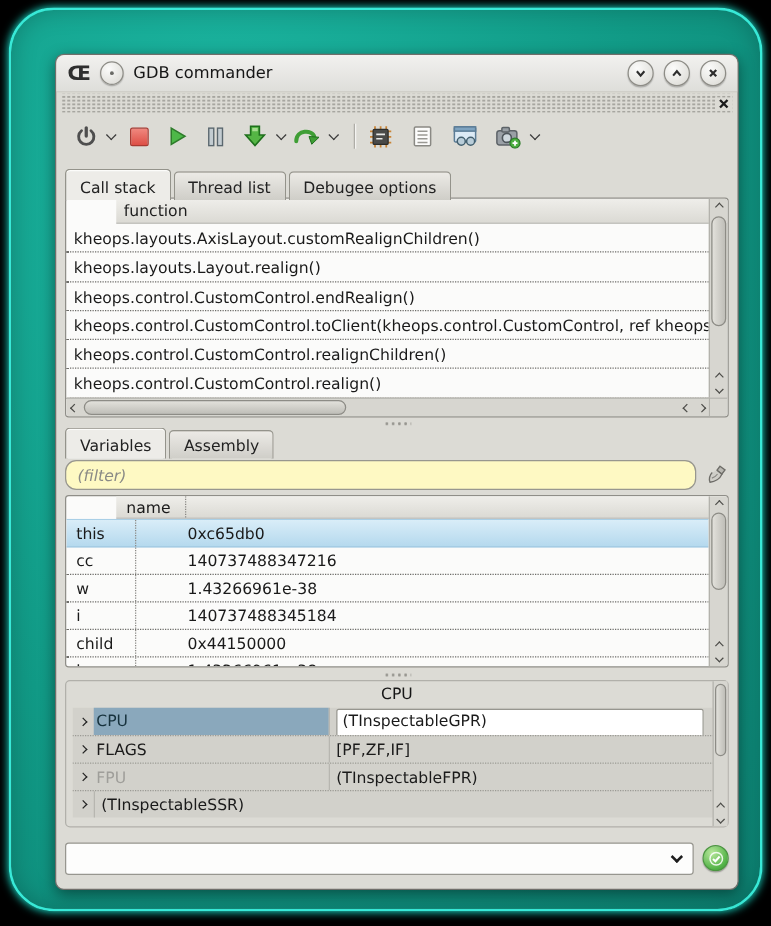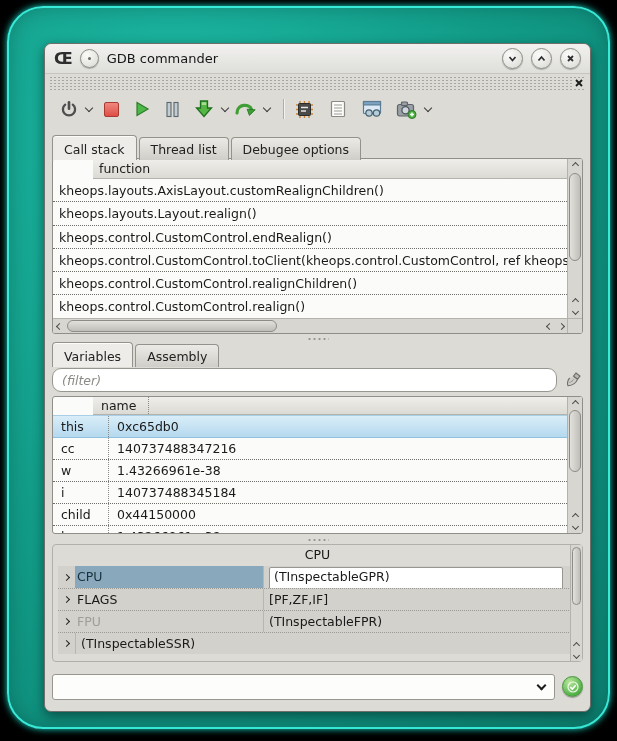--- a/index.html
+++ b/index.html
@@ -89,32 +89,32 @@
   .splitter { position:absolute; left:7px; right:7px; height:7px; display:flex;
     align-items:center; justify-content:center; z-index:1; }
   .split-dots { width:22px; height:4px;
     background-image:radial-gradient(circle,#96958f 1px,transparent 1.2px);
     background-size:5px 4px; }
 
   
   .filter-row { position:absolute; left:7px; right:7px; top:323px; height:26px;
     display:flex; align-items:center; gap:6px; }
   .filter-input { flex:1; height:24px; border:1px solid #98978f; border-radius:9px;
-    background:#ffffff; padding:0 9px; font-family:"DejaVu Sans",sans-serif;
+    background:#fef9c3; padding:0 9px; font-family:"DejaVu Sans",sans-serif;
     font-size:12.5px; font-style:italic; color:#8a8a86; outline:none; }
   .filter-input::placeholder { color:#8a8a86; font-style:italic; }
 
   
   .vars-panel { top:352px; height:138px; }
   .vars-header { display:flex; height:18px; line-height:17px;
     background:linear-gradient(#efeeea,#dbdad4); border-bottom:1px solid #b3b2ac;flex-direction:column; }
   .vh-name { width:56px; padding-left:8px; border-right:1px dotted #8a8985; }
   .vh-value { flex:1; padding-left:8px; }
   .vars-rows { position:absolute; left:0; right:15px; top:18px; bottom:0; overflow:hidden; }
-  .var-row { display:flex; height:22px; line-height:21px; border-bottom:1px dotted #6e6d69; }
+  .var-row { display:flex; height:22px; line-height:21px; border-bottom:1px dotted #6e6d69;gap:33px; }
   .var-row .vc-name { width:56px; padding-left:8px; border-right:1px dotted #8a8985; }
   .var-row .vc-value { flex:1; padding-left:8px; white-space:nowrap; overflow:hidden; }
   .var-row.selected { background:linear-gradient(#d9edf8,#b5d9ee);
     border-top:1px solid #a9cfe6; border-bottom:1px solid #8fc0de; height:23px; }
   .vars-vscroll { top:0; bottom:0; }
 
   
   .cpu-box { position:absolute; left:7px; right:7px; top:500px; height:118px;
     border:1px solid #b1b0aa; border-radius:4px; background:#dcdbd5; }
   .cpu-title { height:20px; line-height:20px; text-align:center; color:#161616; }

